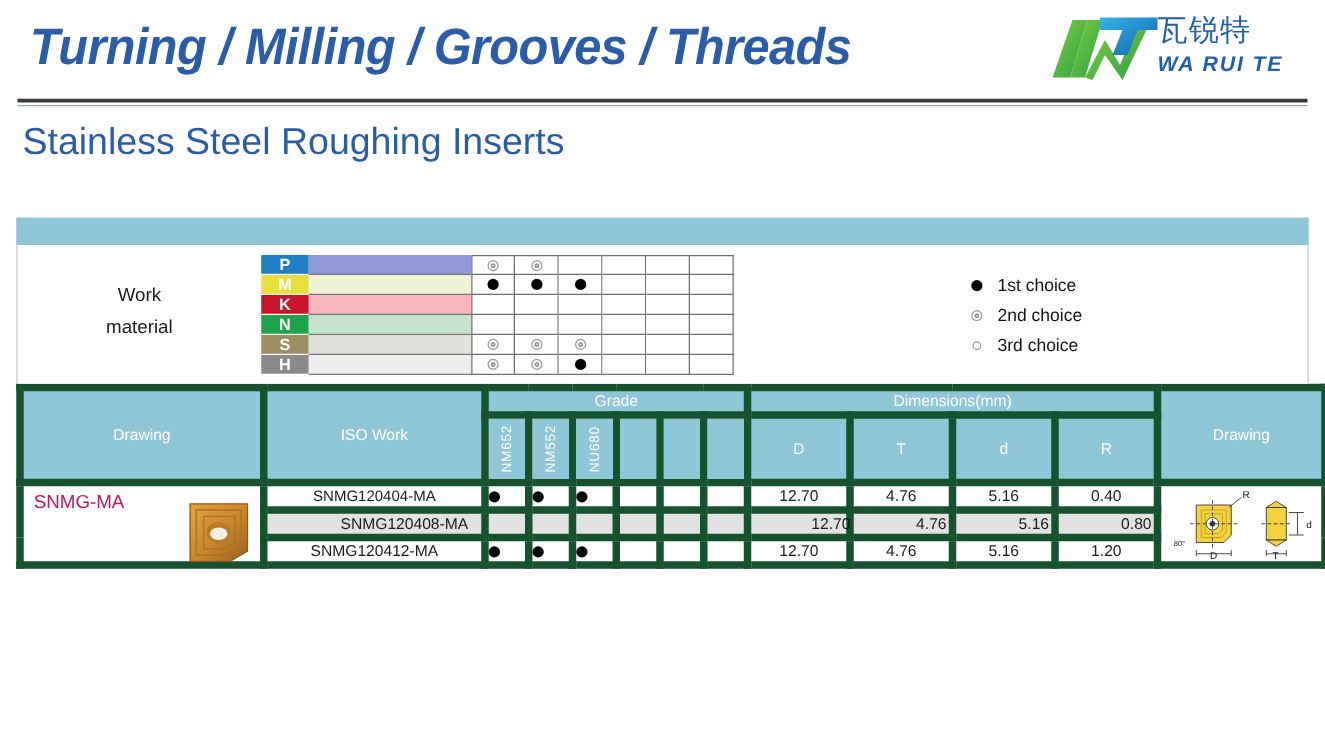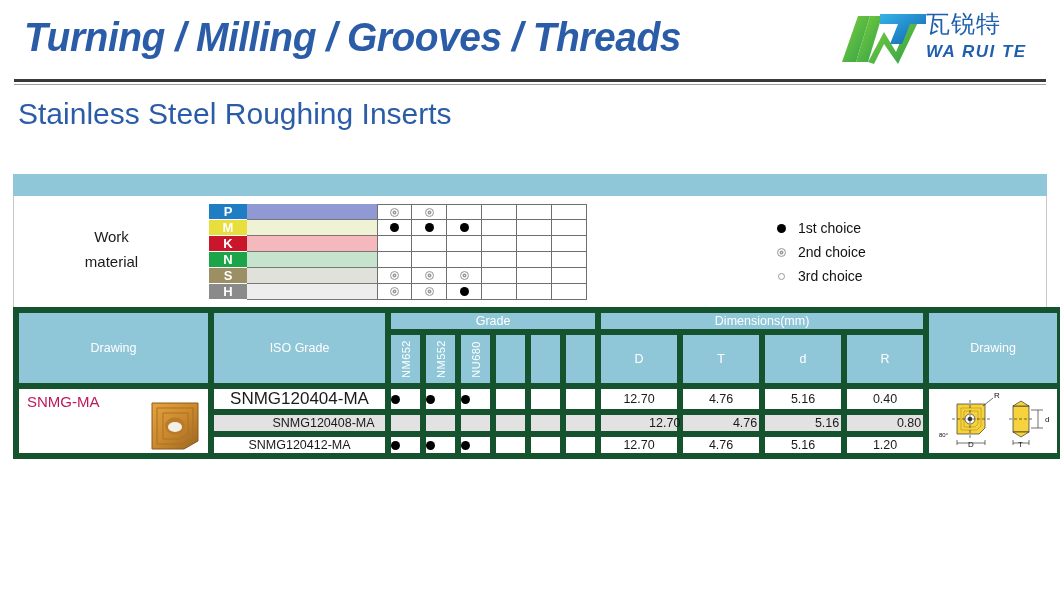--- a/index.html
+++ b/index.html
@@ -299,21 +299,21 @@
         <col style="width:35px">
       <col style="width:82px">
         <col style="width:82px">
         <col style="width:82px">
         <col style="width:82px">
       <col style="width:134px">
     </colgroup>
     <thead>
       <tr>
         <th class="th-main" rowspan="2">Drawing</th>
-        <th class="th-main" rowspan="2">ISO Grade</th>
+        <th class="th-main" rowspan="2">ISO Work</th>
         <th class="th-grade" colspan="6">Grade</th>
         <th class="th-dim" colspan="4">Dimensions(mm)</th>
         <th class="th-main" rowspan="2">Drawing</th>
       </tr>
       <tr id="grade-head-row">
           <th class="th-vert">
             <span>NM652</span>
           </th>
           <th class="th-vert">
             <span>NM552</span>
@@ -342,21 +342,21 @@
                   <stop offset="100%" stop-color="#9A6420"></stop>
                 </linearGradient>
               </defs>
               <polygon points="8,6 54,6 54,44 40,52 8,52" fill="url(#gold)" stroke="#8a5a1c" stroke-width="1"></polygon>
               <polygon points="13,11 49,11 49,41 38,47 13,47" fill="none" stroke="#a87329" stroke-width="1.1"></polygon>
               <polygon points="19,16 44,16 44,37 35,42 19,42" fill="none" stroke="#a87329" stroke-width="1"></polygon>
               <ellipse cx="31" cy="29" rx="10" ry="8.5" fill="#b87c28"></ellipse>
               <ellipse cx="31" cy="30" rx="7" ry="5" fill="#f5f0e6"></ellipse>
             </svg>
           </td>
-          <td style="font-size: 17px;">SNMG120404-MA</td>
+          <td style="font-size: 12px;">SNMG120404-MA</td>
           <td class="dotcell">
             <i class="dot1"></i>
           </td>
           <td class="dotcell">
             <i class="dot1"></i>
           </td>
           <td class="dotcell">
             <i class="dot1"></i>
           </td>
           <td class="dotcell"></td>

